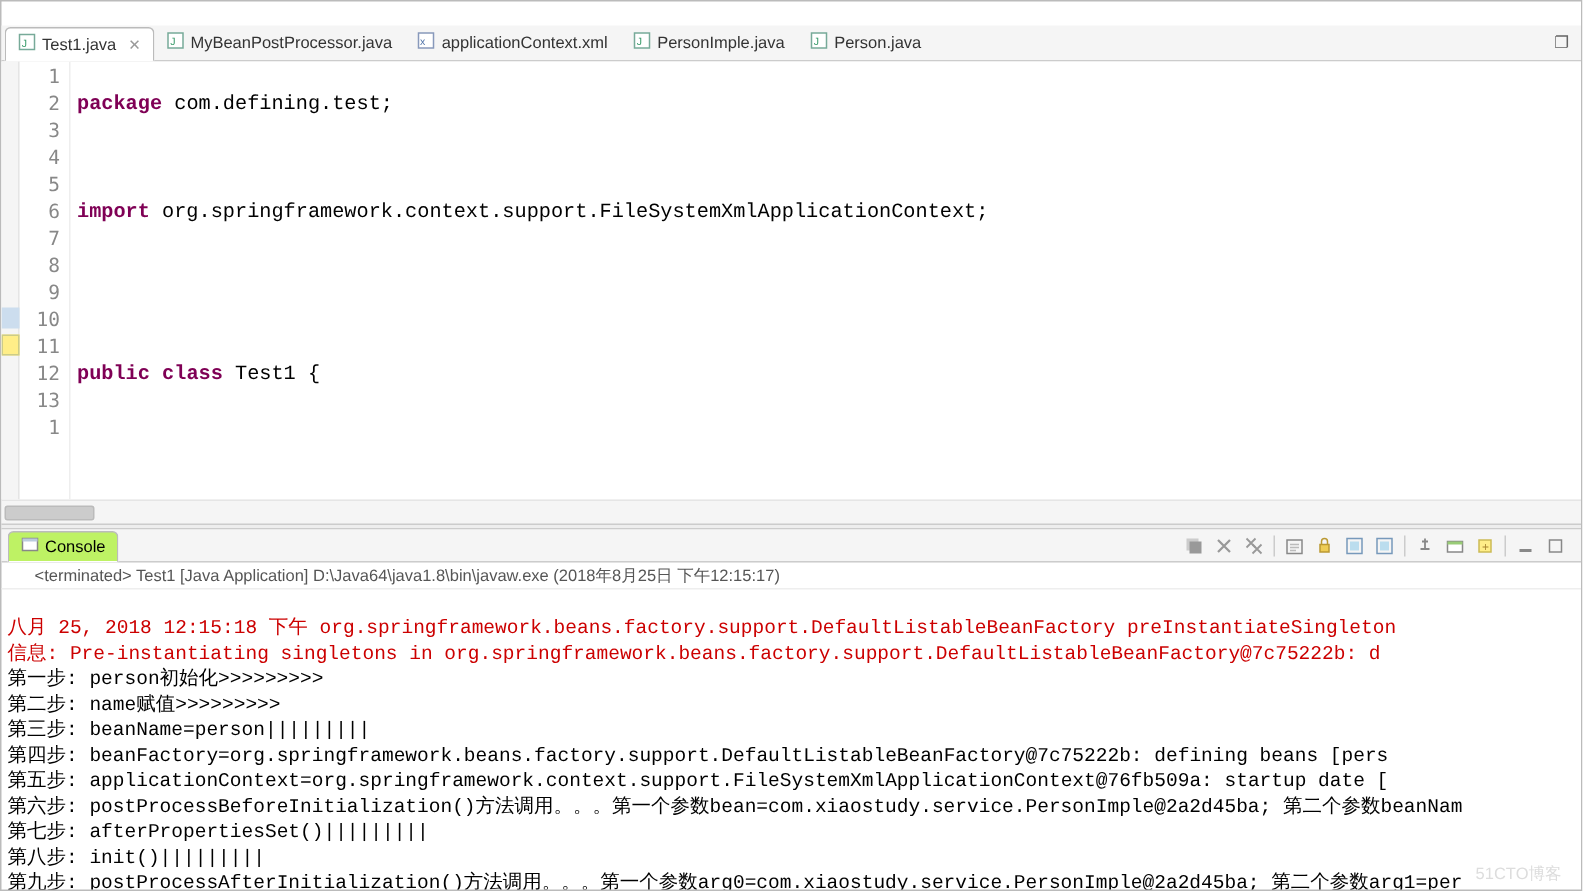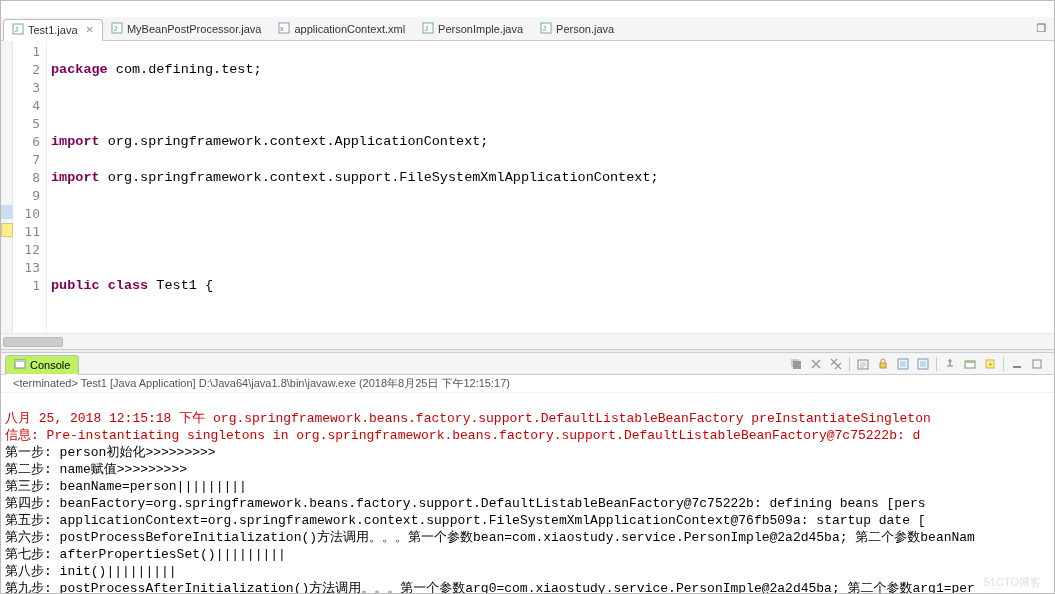--- a/index.html
+++ b/index.html
@@ -29,21 +29,21 @@
 .hsplit { height: 4px; background: #eee; border-top: 1px solid #ccc; border-bottom: 1px solid #ccc; cursor: row-resize; }
 
 
 .console-header { display: flex; align-items: center; background: #f5f5f5; border-bottom: 1px solid #ccc; height: 22px; padding: 0 4px; }
 .console-tab { display: flex; align-items: center; gap: 4px; font-size: 11px; padding: 2px 8px; background: #bef264; border: 1px solid #bbb; border-bottom: 1px solid #fff; border-radius: 4px 4px 0 0; position: relative; top: 1px; }
 .console-toolbar { margin-left: auto; display: flex; align-items: center; gap: 2px; padding-right: 4px; }
 .tb-btn { width: 18px; height: 18px; display: flex; align-items: center; justify-content: center; border-radius: 2px; }
 .tb-sep { width: 1px; height: 14px; background: #ccc; margin: 0 2px; }
 
 
-.console-status { font-size: 11px; color: #555; padding: 1px 12px; border-bottom: 1px solid #eee; }
+.console-status { font-size: 11px; color: #555; padding: 1px 22px; border-bottom: 1px solid #eee; }
 .console-body { font-family: Consolas, "Courier New", monospace; font-size: 13px; line-height: 17px; padding: 0 4px; height: 200px; overflow: hidden; color: #000; white-space: pre; }
 .console-body .red { color: #c00; }
 .console-body .cl { display: block; height: 17px; }
 
 .watermark { position: absolute; right: 14px; bottom: 4px; font-size: 11px; color: #ddd; pointer-events: none; }
 
 
 .hscroll { height: 16px; background: #f5f5f5; border-top: 1px solid #e5e5e5; display: flex; align-items: center; }
 .hscroll .thumb { height: 10px; background: #ccc; border: 1px solid #bbb; border-radius: 2px; margin-left: 2px; width: 60px; }
 </style>
@@ -110,21 +110,20 @@
       <span class="ln">9</span>
       <span class="ln">10</span>
       <span class="ln">11</span>
       <span class="ln">12</span>
       <span class="ln">13</span>
       <span class="ln">1</span>
     </div>
     <div class="code">
 <div class="line"><span class="kw">package</span><span> com.defining.test;</span></div>
 <div class="line"></div>
-<div class="line"><span class="kw">import</span><span> org.springframework.context.ApplicationContext;</span></div>
 <div class="line"><span class="kw">import</span><span> org.springframework.context.support.FileSystemXmlApplicationContext;</span></div>
 <div class="line"></div>
 <div class="line"></div>
 <div class="line"><span class="kw">public</span> <span class="kw">class</span><span> Test1 {</span></div>
 
 
 
 
 
 

